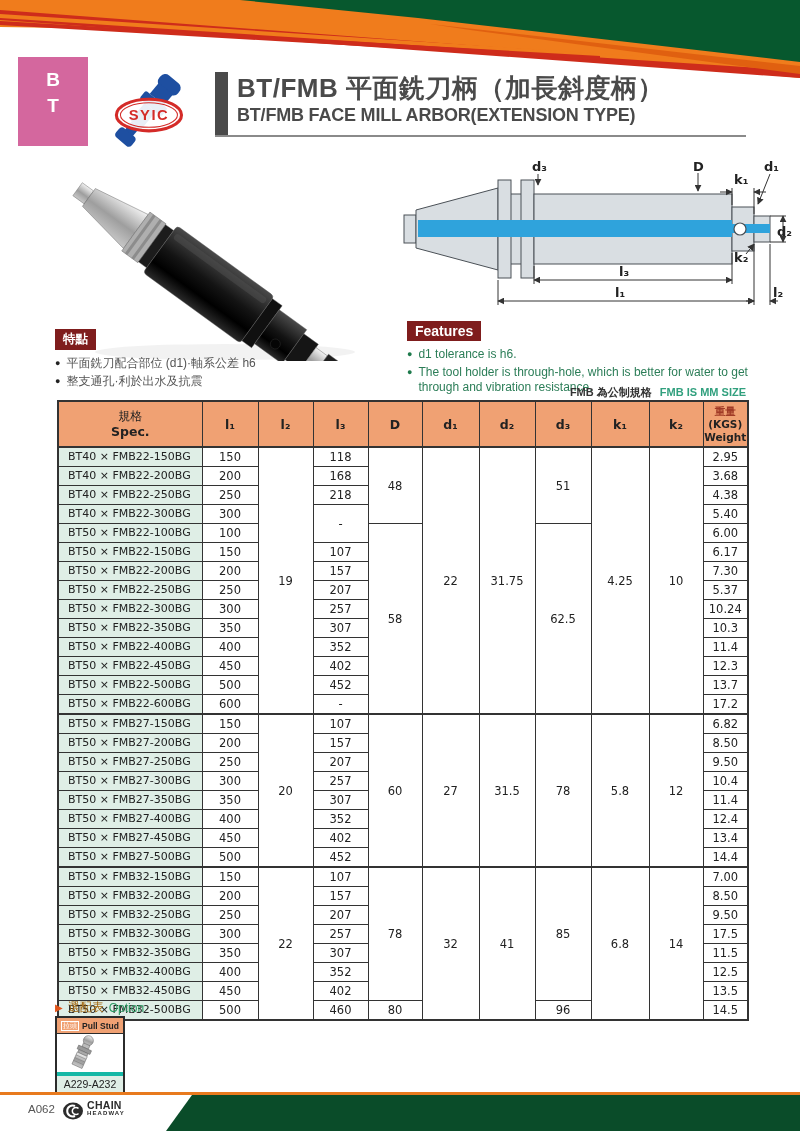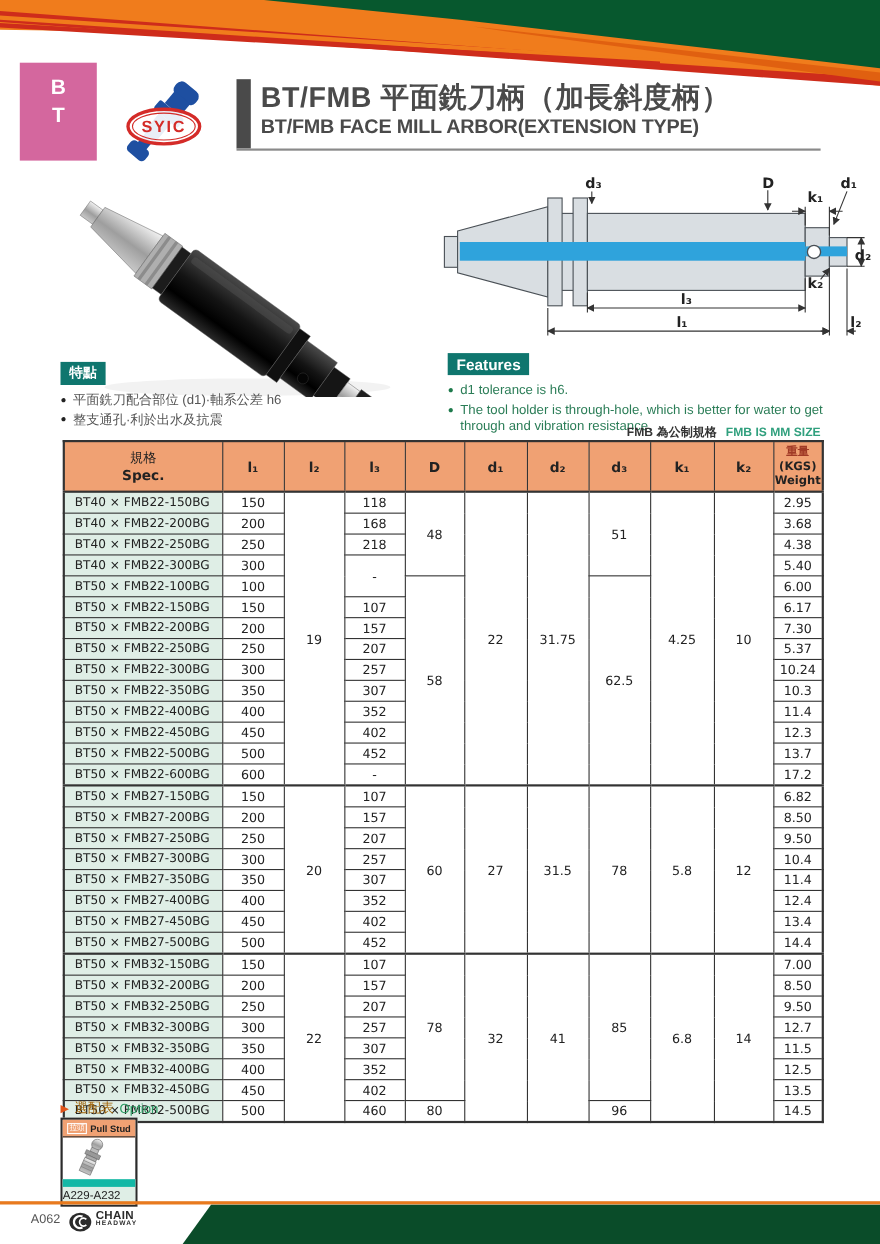--- a/index.html
+++ b/index.html
@@ -21,21 +21,21 @@
         letter-spacing:.5px;white-space:nowrap}
   .t-en{position:absolute;left:237px;top:105px;font-size:18px;font-weight:bold;color:#4A4A4A;
         letter-spacing:-.2px;white-space:nowrap}
   .t-rule{position:absolute;left:215px;top:135px;width:531px;height:2px;background:#8A8A8A}
   .standards{position:absolute;left:640px;top:76px;width:106px;text-align:center;font-size:12px;
              color:#444;line-height:17px}
 
   .photo{position:absolute;left:55px;top:156px;width:330px;height:205px}
   .diagram{position:absolute;left:402px;top:158px;width:392px;height:160px}
 
-  .glabel{display:inline-block;background:#0f766e;color:#fff;font-weight:bold;padding:2px 8px}
+  .glabel{display:inline-block;background:#7f1d1d;color:#fff;font-weight:bold;padding:2px 8px}
   .feat-zh{position:absolute;left:55px;top:329px;width:345px}
   .feat-zh .glabel{font-size:12.5px}
   .feat-en{position:absolute;left:407px;top:321px;width:372px}
   .feat-en .glabel{font-size:14px}
   .bullets{margin-top:6px}
   .bitem{display:flex;align-items:flex-start;line-height:15px;margin-top:3px}
   .bdot{font-size:9px;margin-right:6px;line-height:15px}
   .dz{color:#222}.de{color:#1E7A4C}
   .feat-zh .btext{color:#555;font-size:12px}
   .feat-en .btext{color:#2B7D57;font-size:12px}
@@ -63,21 +63,21 @@
   .option-line{position:absolute;left:55px;top:999px;font-size:12px;display:flex;gap:5px;
                align-items:center}
   .tri{color:#E0541A;font-size:10px}
   .oz{color:#a16207}.oe{color:#2A9A62}
   .ps-box{position:absolute;left:55px;top:1016px;width:66px;border:2px solid #2B2B2B;background:#fff}
   .ps-head{background:#F0A173;height:15px;display:flex;align-items:center;justify-content:center;
            gap:3px;border-bottom:1px solid #2B2B2B}
   .ps-zh{font-size:7px;color:#fff;border:1px solid #fff;line-height:8px;padding:0 1px}
   .ps-en{font-size:8.5px;font-weight:bold;color:#222}
   .ps-img{height:38px;display:flex;align-items:center;justify-content:center}
-  .ps-code{background:#DFEEE6;border-top:7px solid #14b8a6;font-size:10.5px;
+  .ps-code{background:#DFEEE6;border-top:4px solid #14b8a6;font-size:10.5px;text-align:center;
            height:16px;line-height:16px;color:#222}
 
   
   .f-rule{position:absolute;left:0;top:1092px;width:800px;height:3px;background:#E87A1E}
   .f-page{position:absolute;left:28px;top:1103px;font-size:11.5px;color:#555}
   .f-logo{position:absolute;left:62px;top:1100px;display:flex;align-items:flex-start;gap:3px;color:#2B2B2B}
   .f-brand1{font-size:10.5px;font-weight:bold;line-height:10px;letter-spacing:.3px}
   .f-brand2{font-size:6px;font-weight:bold;letter-spacing:1.1px;line-height:7px}
   .f-green{position:absolute;left:0;top:1095px;width:800px;height:36px}
 
@@ -446,21 +446,21 @@
         <tr>
           <td class="spec">BT50 × FMB32-250BG</td>
           <td>250</td>
           <td>207</td>
           <td>9.50</td>
         </tr>
         <tr>
           <td class="spec">BT50 × FMB32-300BG</td>
           <td>300</td>
           <td>257</td>
-          <td>12.7</td>
+          <td>17.5</td>
         </tr>
         <tr>
           <td class="spec">BT50 × FMB32-350BG</td>
           <td>350</td>
           <td>307</td>
           <td>11.5</td>
         </tr>
         <tr>
           <td class="spec">BT50 × FMB32-400BG</td>
           <td>400</td>

